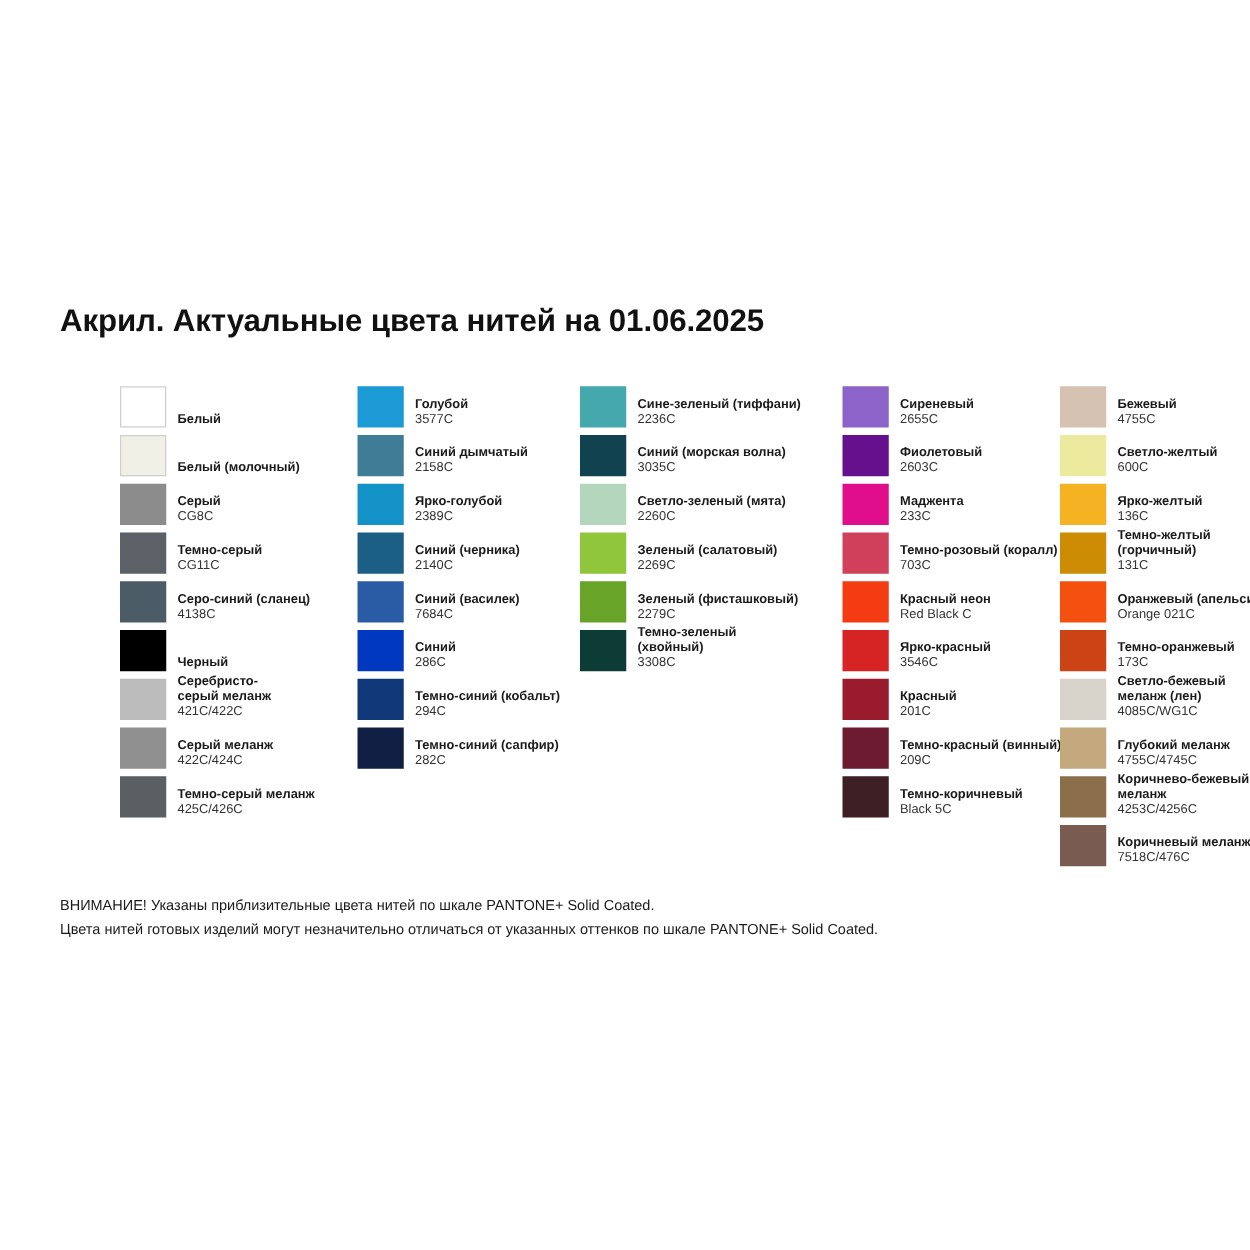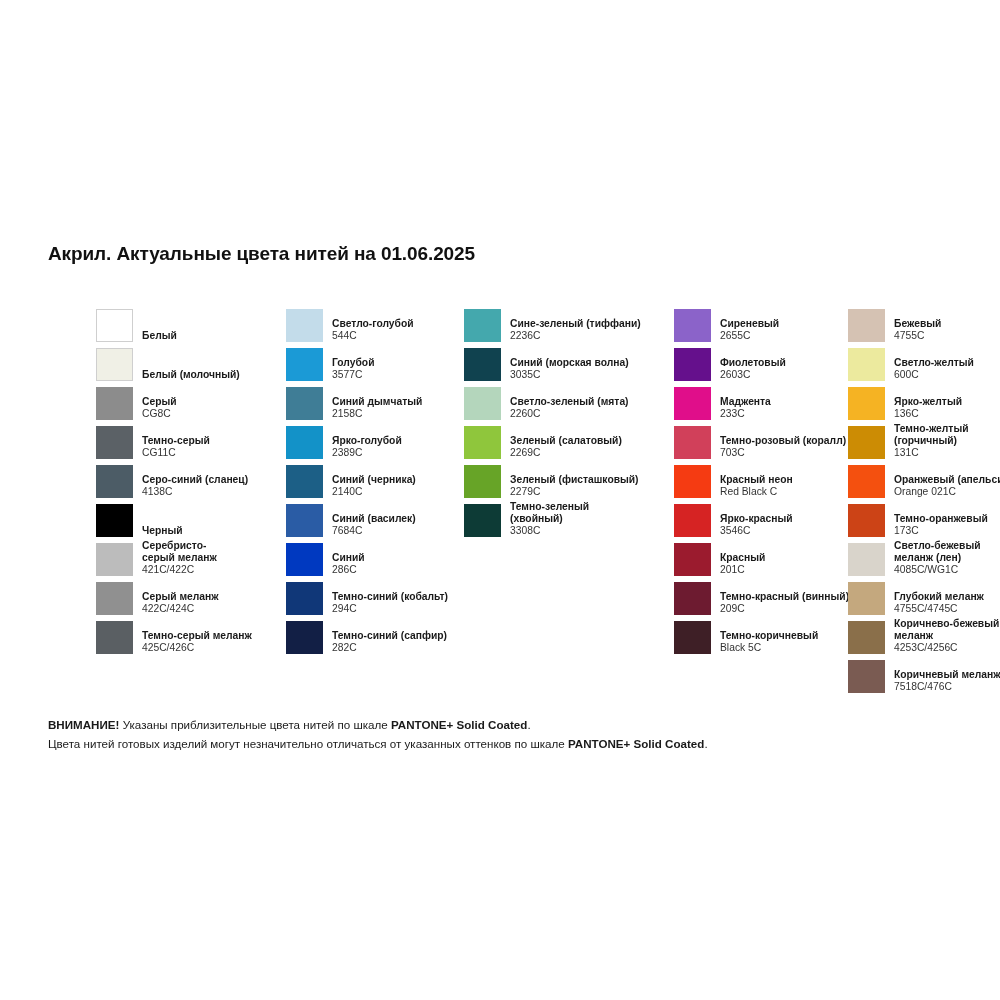--- a/index.html
+++ b/index.html
@@ -19,21 +19,21 @@
     position: absolute;
     left: 0;
     top: 0;
     width: 1000px;
     height: 1000px;
   }
   .title {
     position: absolute;
     left: 48px;
     top: 243px;
-    font-size: 19px;
+    font-size: 25px;
     font-weight: bold;
     letter-spacing: -0.1px;
     color: #111111;
     white-space: nowrap;
   }
   .columns {
     position: absolute;
     left: 48px;
     top: 303px;
     width: 910px;
@@ -89,21 +89,21 @@
     white-space: nowrap;
   }
   .notes {
     position: absolute;
     left: 48px;
     top: 716px;
     font-size: 11.6px;
     color: #1a1a1a;
     line-height: 1.6;
   }
-  .notes b { font-weight: bold; }
+  .notes b { font-weight: normal; }
   .note-line { white-space: nowrap; }
 </style>
 </head>
 <body>
 
 <div class="page">
 
   <div class="title">Акрил. Актуальные цвета нитей на 01.06.2025</div>
 
   <div class="columns">
@@ -166,27 +166,20 @@
         </div>
         <div class="swatch-row">
           <div class="chip" style="background: rgb(90, 95, 99);"></div>
           <div class="labels">
             <div class="name">Темно-серый меланж</div>
             <div class="code">425C/426C</div>
           </div>
         </div>
       </div>
     <div class="column c2">
-        <div class="swatch-row">
-          <div class="chip" style="background: rgb(195, 220, 234);"></div>
-          <div class="labels">
-            <div class="name">Светло-голубой</div>
-            <div class="code">544C</div>
-          </div>
-        </div>
         <div class="swatch-row">
           <div class="chip" style="background: rgb(27, 154, 214);"></div>
           <div class="labels">
             <div class="name">Голубой</div>
             <div class="code">3577C</div>
           </div>
         </div>
         <div class="swatch-row">
           <div class="chip" style="background: rgb(63, 125, 150);"></div>
           <div class="labels">

